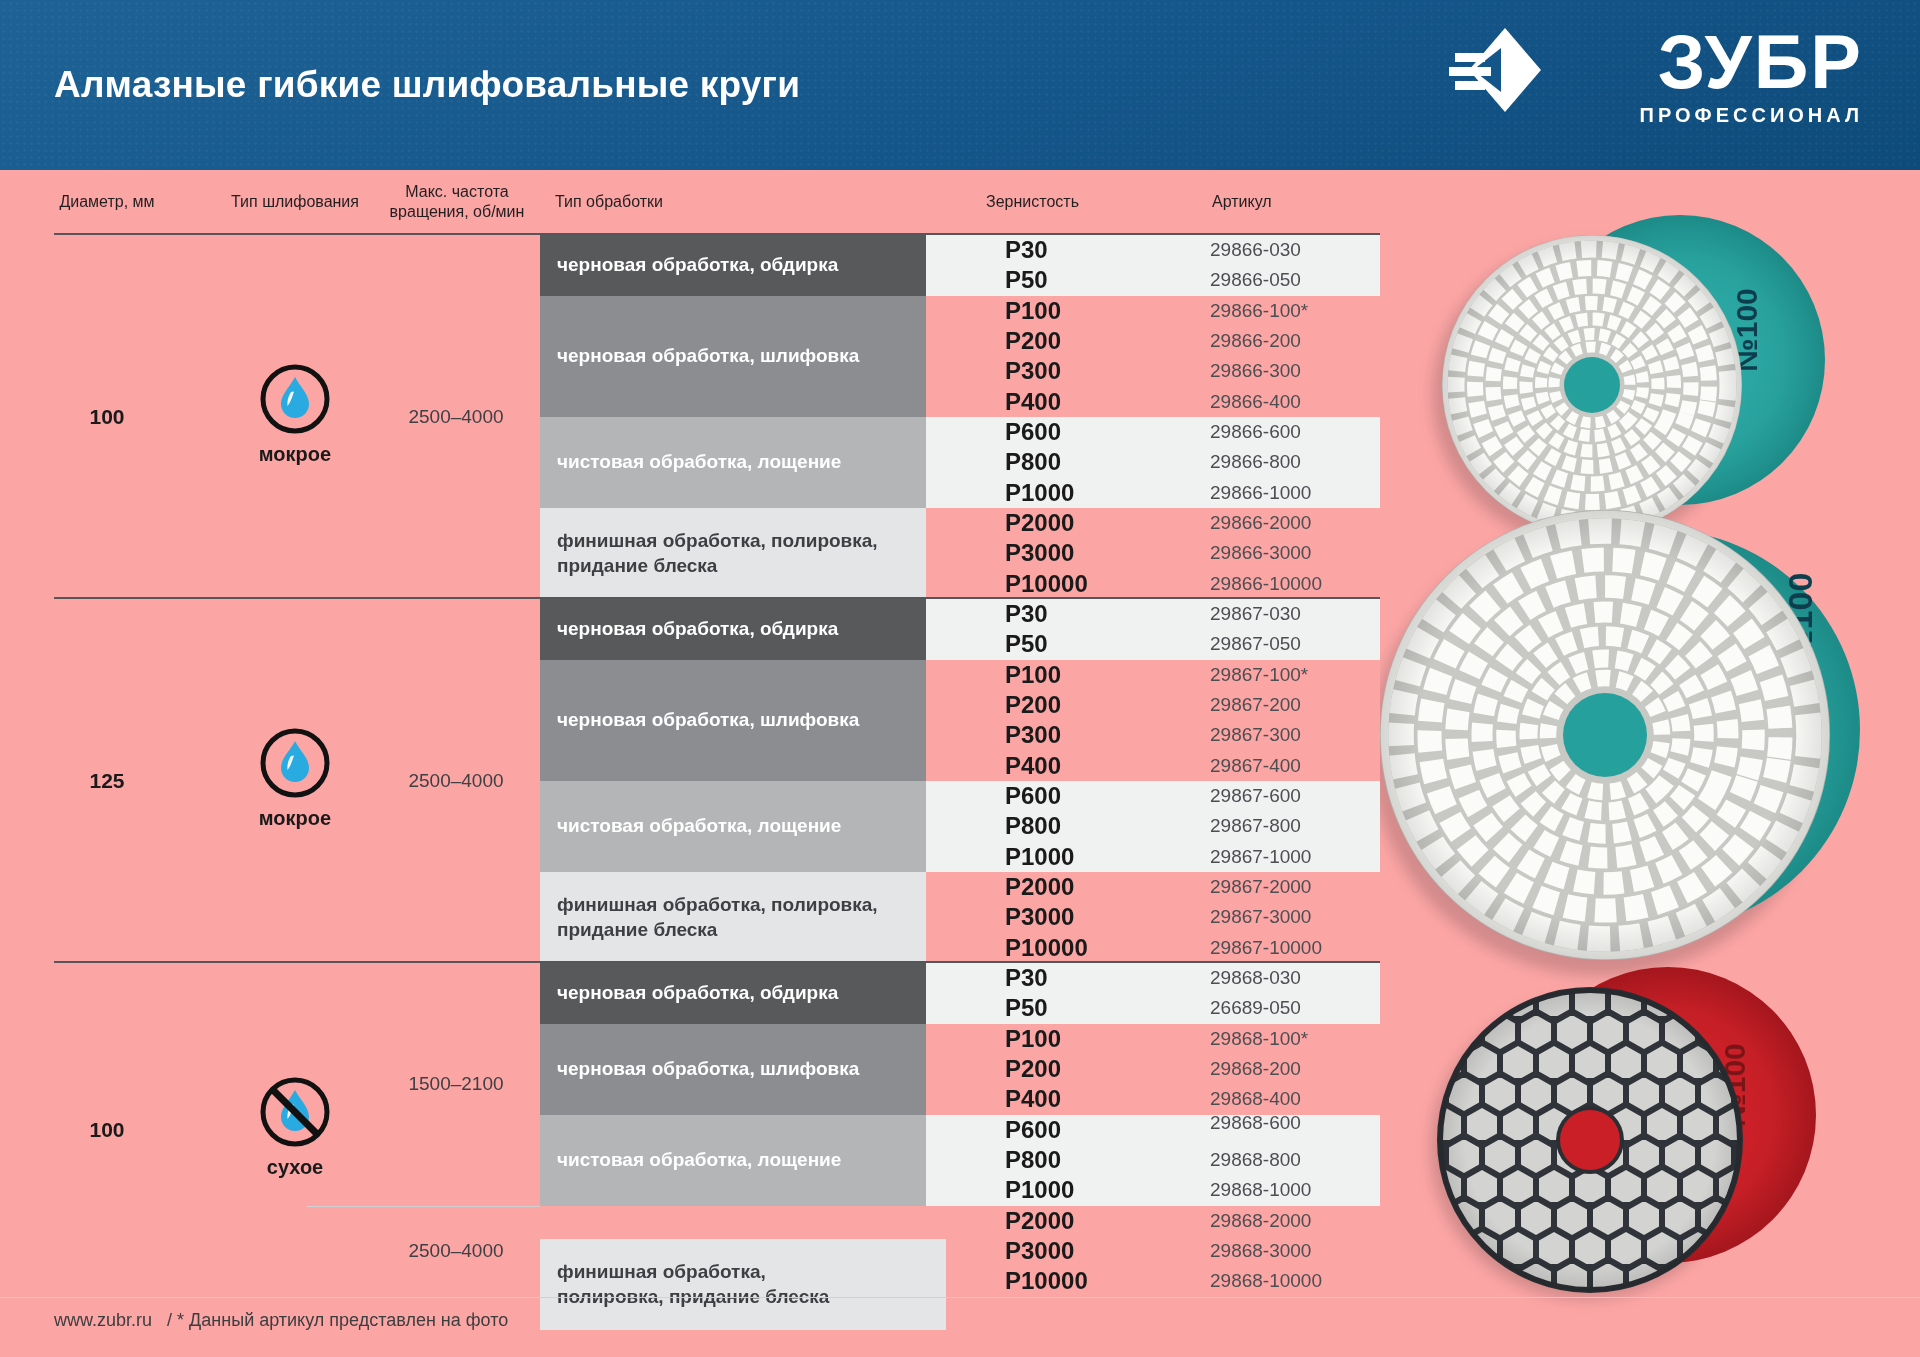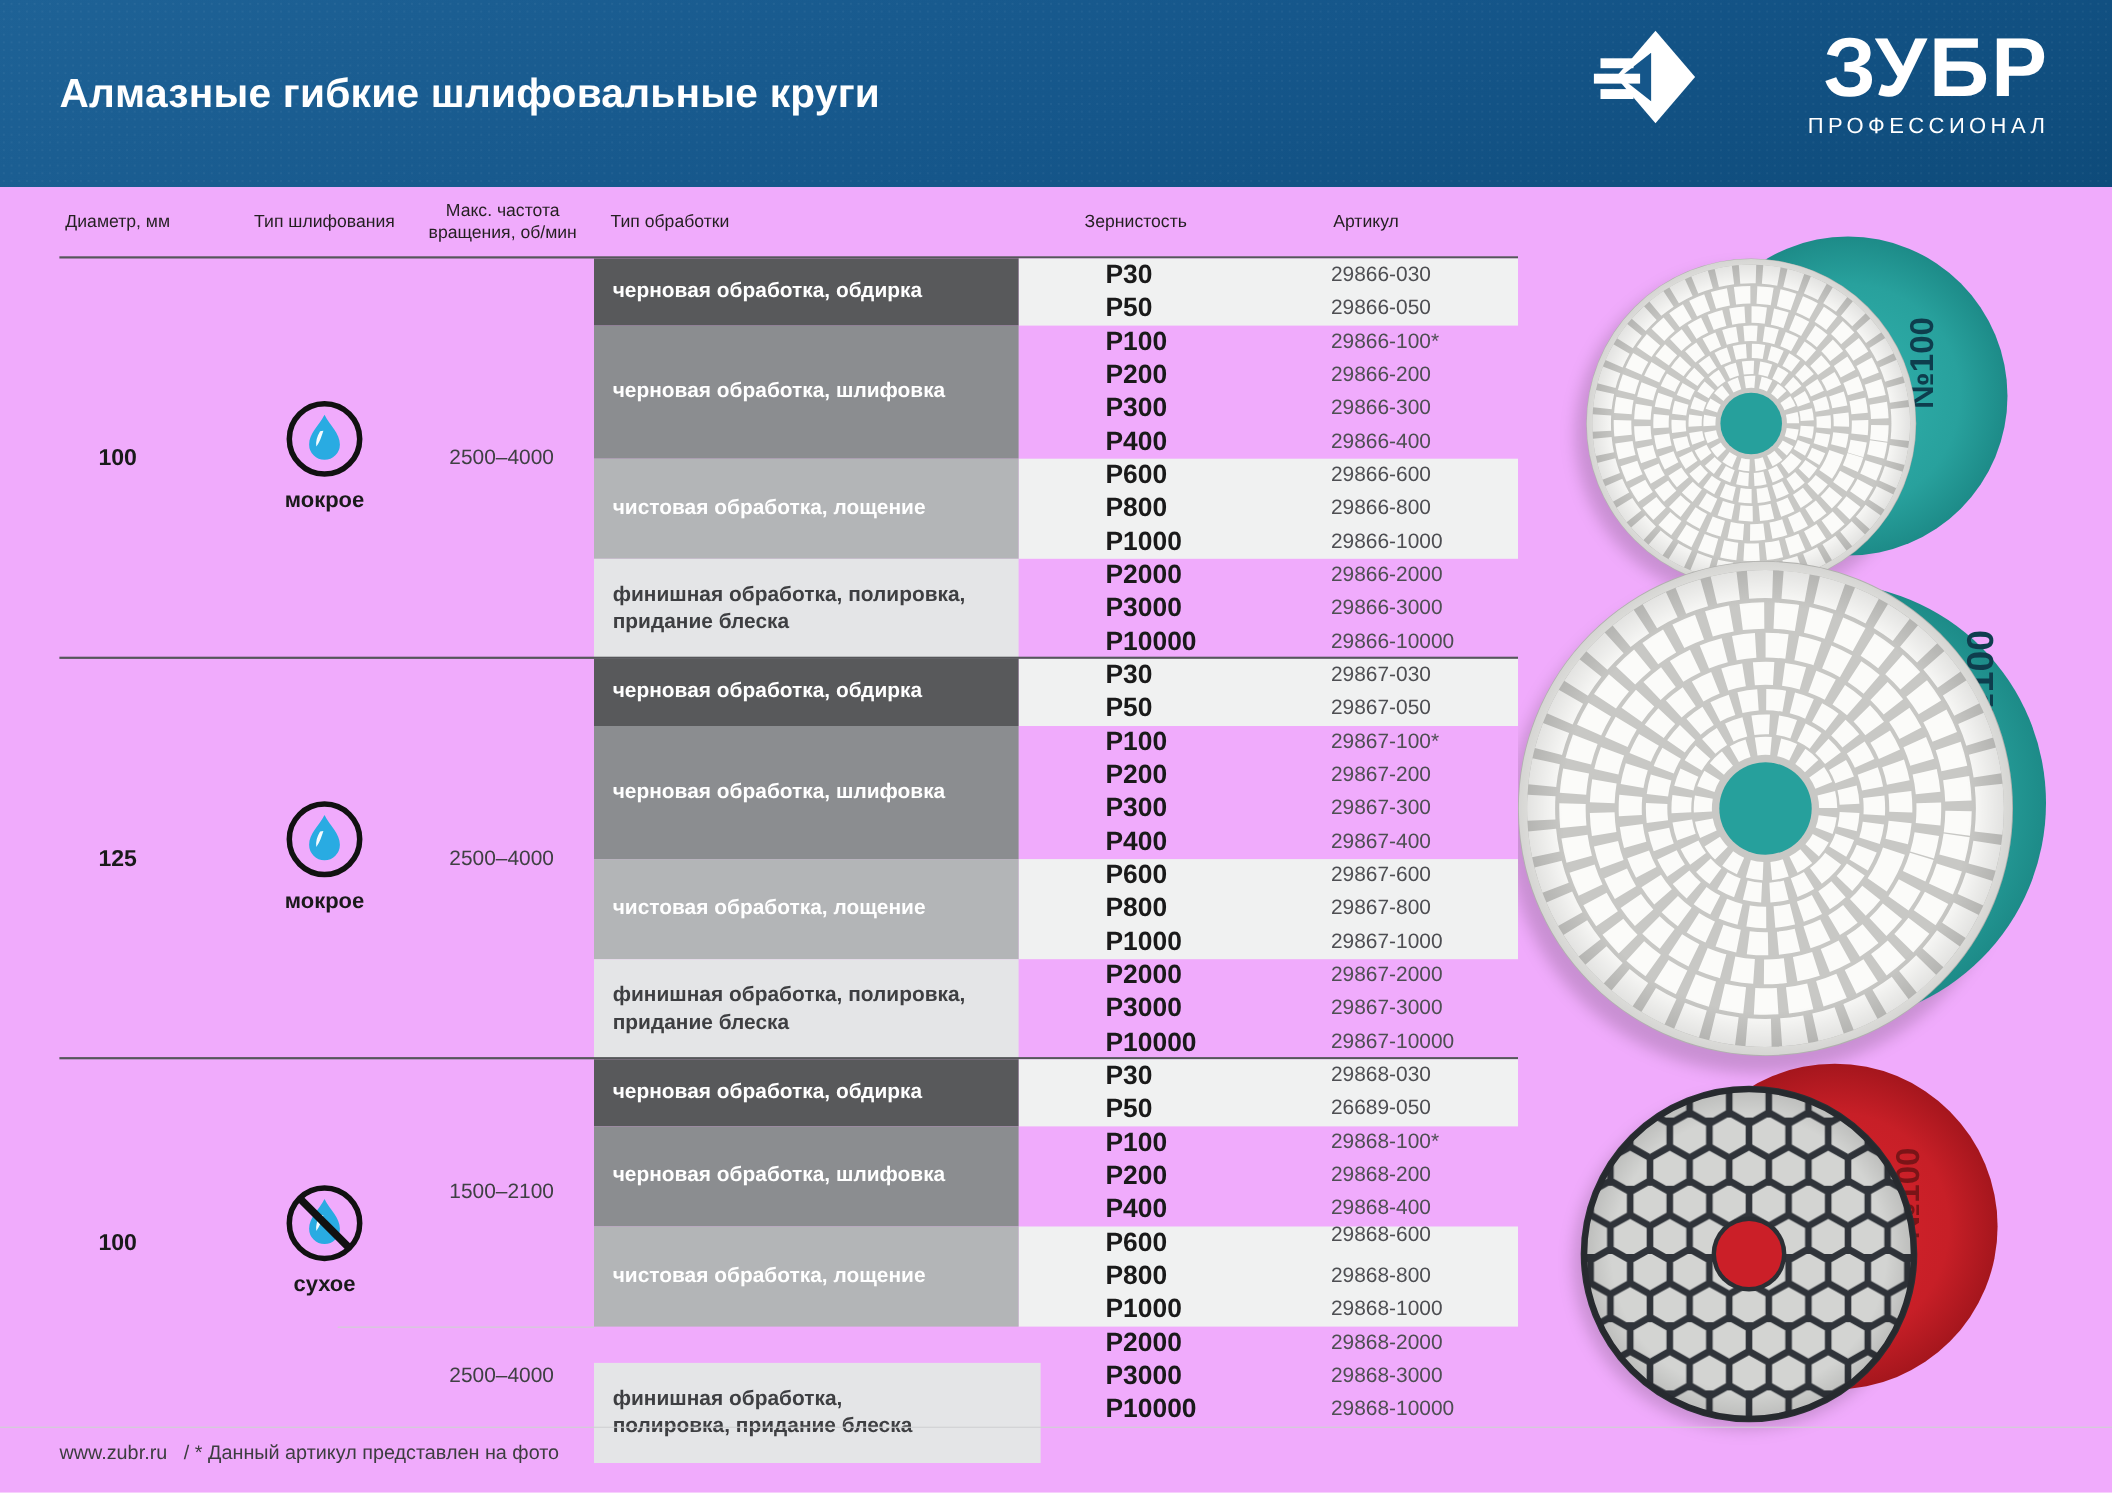--- a/index.html
+++ b/index.html
@@ -1,29 +1,29 @@
 <!DOCTYPE html>
 <html><head>
 <meta charset="utf-8">
 <style>
   html,body{margin:0;padding:0;background:#fff;}
-  .page{position:relative;width:1920px;height:1357px;overflow:hidden;background:#f0abfc;
+  .page{position:relative;width:1920px;height:1357px;overflow:hidden;background:#fca5a5;
         font-family:"Liberation Sans",sans-serif;color:#232323;}
   .abs{position:absolute;}
   
   .hdr{left:0;top:0;width:1920px;height:170px;
        background:radial-gradient(rgba(255,255,255,0.045) 1px,transparent 1.4px),
                   linear-gradient(160deg,#1e6296 0%,#15568a 55%,#0e4b7a 100%);
        background-size:7px 7px,100% 100%;}
   .title{left:54px;top:0;height:170px;display:flex;align-items:center;
          font-size:37px;font-weight:700;color:#fff;letter-spacing:0.2px;}
   .brand-text{top:24px;right:57px;width:320px;text-align:right;color:#fff;
               font-size:76px;font-weight:700;letter-spacing:2px;line-height:76px;}
   .brand-sub{top:104px;right:57px;width:400px;text-align:right;color:#fff;
-             font-size:20px;font-weight:400;letter-spacing:4px;}
+             font-size:20px;font-weight:700;letter-spacing:4px;}
   
   .colhead{top:170px;height:63px;display:flex;align-items:center;font-size:16px;
            color:#231f20;white-space:pre-line;line-height:1.25;}
   .c-center{justify-content:center;text-align:center;}
   .rule{background:#55565a;}
   .rule-light{background:#cfd0d2;}
   
   .footer{left:54px;top:1310px;font-size:18px;color:#3c3d3f;}
   
   .blocklbl{display:flex;align-items:center;padding-left:17px;box-sizing:border-box;

